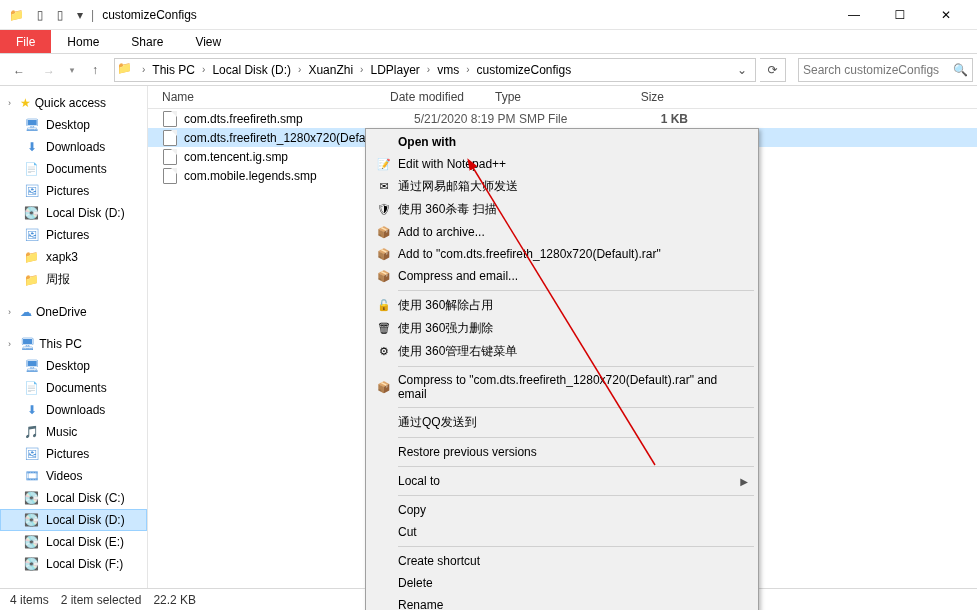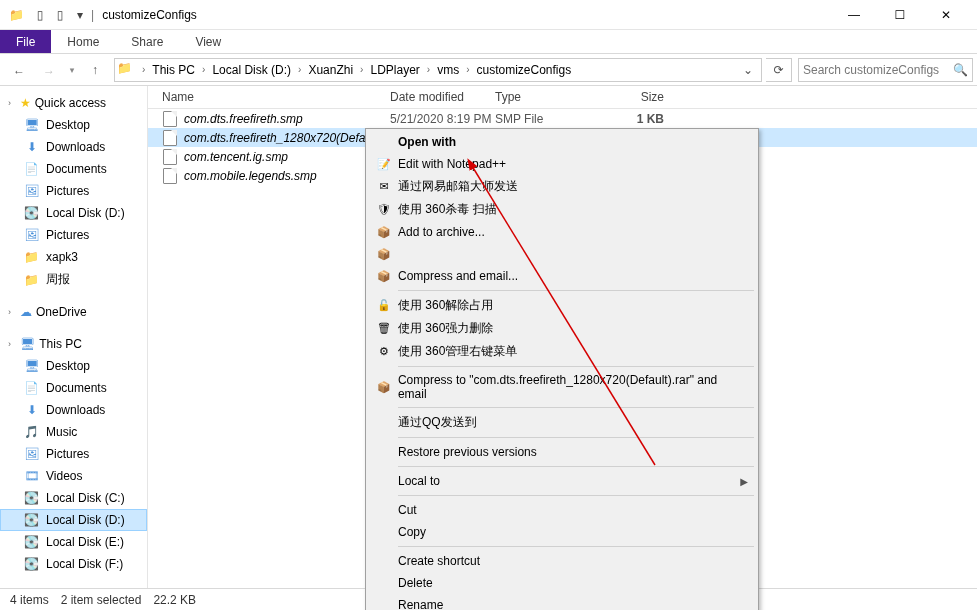--- a/index.html
+++ b/index.html
@@ -7,33 +7,33 @@
     
     .titlebar { height: 30px; display: flex; align-items: center; padding: 0 8px; background: #fff; border-bottom: 1px solid #e5e5e5; }
     .titlebar .ticon { width: 18px; height: 18px; margin-right: 5px; display:flex;align-items:center;justify-content:center; }
     .titlebar .qat { display:flex; gap:2px; margin-right:8px; align-items:center;}
     .titlebar .qat .qb { width:18px;height:22px;display:flex;align-items:center;justify-content:center;color:#444;}
     .titlebar .title { color:#000; }
     .titlebar .wincontrols { margin-left:auto; display:flex; }
     .titlebar .wincontrols .wc { width:46px; height:30px; display:flex; align-items:center; justify-content:center; color:#000;}
     
     .ribbon { height: 24px; display:flex; align-items:stretch; border-bottom:1px solid #d9d9d9; background:#fff; }
-    .ribbon .tab { padding: 4px 16px; color:#404040; display:flex; align-items:center; }
-    .ribbon .tab.file { background:#4c1d95; color:#fff; }
+    .ribbon .tab { padding: 4px 16px; color:#000000; display:flex; align-items:center; }
+    .ribbon .tab.file { background:#ef4444; color:#fff; }
     
     .navrow { height: 32px; display:flex; align-items:center; padding: 0 4px; border-bottom:1px solid #d9d9d9; }
     .navrow .navbtn { width:30px; height:30px; display:flex; align-items:center; justify-content:center; color:#555; }
     .navrow .navbtn.disabled { color:#bfbfbf; }
     .breadcrumb { flex:1; height:24px; border:1px solid #ccc; display:flex; align-items:center; padding:0 2px; margin:0 4px; background:#fff; overflow:hidden;}
     .breadcrumb .seg { padding: 0 4px; color:#000; display:flex; align-items:center; white-space:nowrap;}
     .breadcrumb .sep { color:#6a6a6a; padding:0 3px; font-size:10px;}
     .breadcrumb .folder-icon { width:18px; height:18px; margin-right:4px;}
     .breadcrumb .dd { margin-left:auto; color:#555; padding:0 6px;}
     .refresh { width:26px; height:24px; border:1px solid #ccc; border-left:none; display:flex; align-items:center; justify-content:center; color:#555;}
-    .searchbox { width:175px; height:24px; border:1px solid #ccc; display:flex; align-items:center; margin-left:6px; padding:0 4px; color:#777;}
+    .searchbox { width:175px; height:24px; border:1px solid #ccc; display:flex; align-items:center; margin-left:12px; padding:0 4px; color:#777;}
     .searchbox .sicon { margin-left:auto; color:#555;}
     
     .main { display:flex; height: calc(610px - 30px - 24px - 32px - 22px); }
     
     .navpane { width:148px; border-right:1px solid #e5e5e5; overflow-y:auto; padding-top:6px;}
     .nav-group-title { display:flex; align-items:center; padding: 4px 6px 4px 8px; color:#000;}
     .nav-group-title .caret { width:10px; color:#666; font-size:9px; margin-right:2px;}
     .nav-group-title.top { color:#000; }
     .nav-item { display:flex; align-items:center; padding: 3px 4px 3px 24px; color:#000;}
     .nav-item.selected { background:#cce8ff; border:1px solid #99d1ff; padding:2px 3px 2px 23px;}
@@ -44,22 +44,22 @@
     .colheaders { display:flex; border-bottom:1px solid #e5e5e5; padding: 4px 0 4px 14px; color:#444;}
     .colheaders .col { }
     .col-name { width: 228px; }
     .col-date { width: 105px; }
     .col-type { width: 105px; }
     .col-size { width: 80px; text-align:right; padding-right:16px;}
     .files { }
     .file-row { display:flex; align-items:center; padding: 2px 0 2px 14px; height:19px;}
     .file-row.selected { background:#cce8ff; }
     .file-row .ficon { width:16px; height:16px; margin-right:6px; display:flex; align-items:center; justify-content:center;}
-    .file-row .fname { width: 206px; white-space:nowrap; overflow:hidden; text-overflow:ellipsis;font-style:italic;}
-    .file-row .fdate { width: 105px; color:#555;}
+    .file-row .fname { width: 206px; white-space:nowrap; overflow:hidden; text-overflow:ellipsis;}
+    .file-row .fdate { width: 105px; color:#555;margin-left:24px;}
     .file-row .ftype { width: 105px; color:#555;}
     .file-row .fsize { width: 80px; text-align:right; color:#555; padding-right:16px;font-weight:bold;}
     
     .context-menu { position:absolute; left:365px; top:128px; width:394px; background:#f0f0f0; border:1px solid #a0a0a0; box-shadow: 2px 2px 4px rgba(0,0,0,0.25); padding:2px; }
     .context-menu .cm-header { font-weight:bold; padding:4px 8px 4px 30px; color:#000;}
     .context-menu .cm-item { display:flex; align-items:center; padding:3px 8px 3px 6px; color:#000;}
     .context-menu .cm-icon { width:20px; height:16px; margin-right:4px; display:flex; align-items:center; justify-content:center; font-size:11px;}
     .context-menu .cm-arrow { margin-left:auto; color:#555; font-size:10px;}
     .context-menu .cm-sep { height:1px; background:#d0d0d0; margin:3px 2px 3px 30px;}
     
@@ -301,20 +301,21 @@
       <div class="cm-item">
         <span class="cm-icon">🛡</span>
         <span>使用 360杀毒 扫描</span>
       </div>
       <div class="cm-item">
         <span class="cm-icon">📦</span>
         <span>Add to archive...</span>
       </div>
       <div class="cm-item">
         <span class="cm-icon">📦</span>
+        <span>Add to "com.dts.freefireth_1280x720(Default).rar"</span>
       </div>
       <div class="cm-item">
         <span class="cm-icon">📦</span>
         <span>Compress and email...</span>
       </div>
     </div>
   <div class="cm-sep"></div>
   <div id="cm-mid">
       <div class="cm-item">
         <span class="cm-icon">🔓</span>
@@ -348,25 +349,25 @@
     </div>
   <div class="cm-sep"></div>
   <div class="cm-item">
       <span class="cm-icon"></span>
       <span>Local to</span>
       <span class="cm-arrow">▶</span>
     </div>
   <div class="cm-sep"></div>
   <div class="cm-item">
       <span class="cm-icon"></span>
+      <span>Copy</span>
+    </div>
+  <div class="cm-item">
+      <span class="cm-icon"></span>
       <span>Cut</span>
-    </div>
-  <div class="cm-item">
-      <span class="cm-icon"></span>
-      <span>Copy</span>
     </div>
   <div class="cm-sep"></div>
   <div class="cm-item">
       <span class="cm-icon"></span>
       <span>Create shortcut</span>
     </div>
   <div class="cm-item">
       <span class="cm-icon"></span>
       <span>Delete</span>
     </div>

